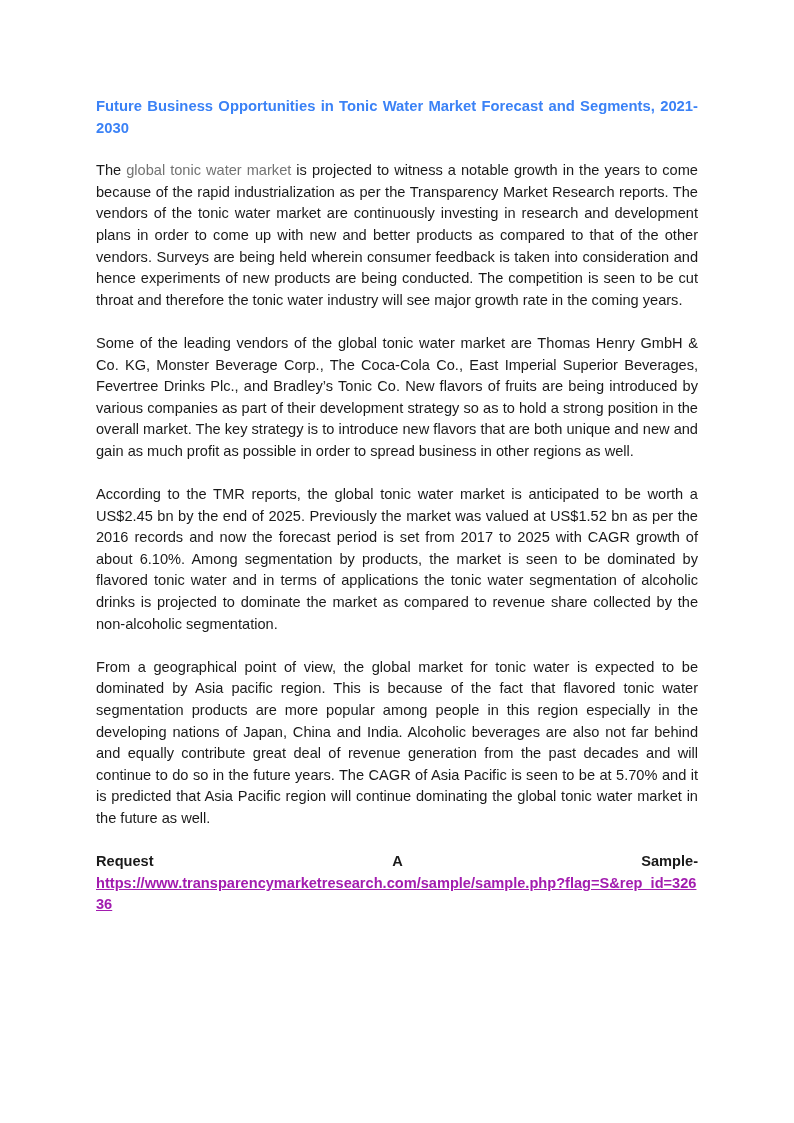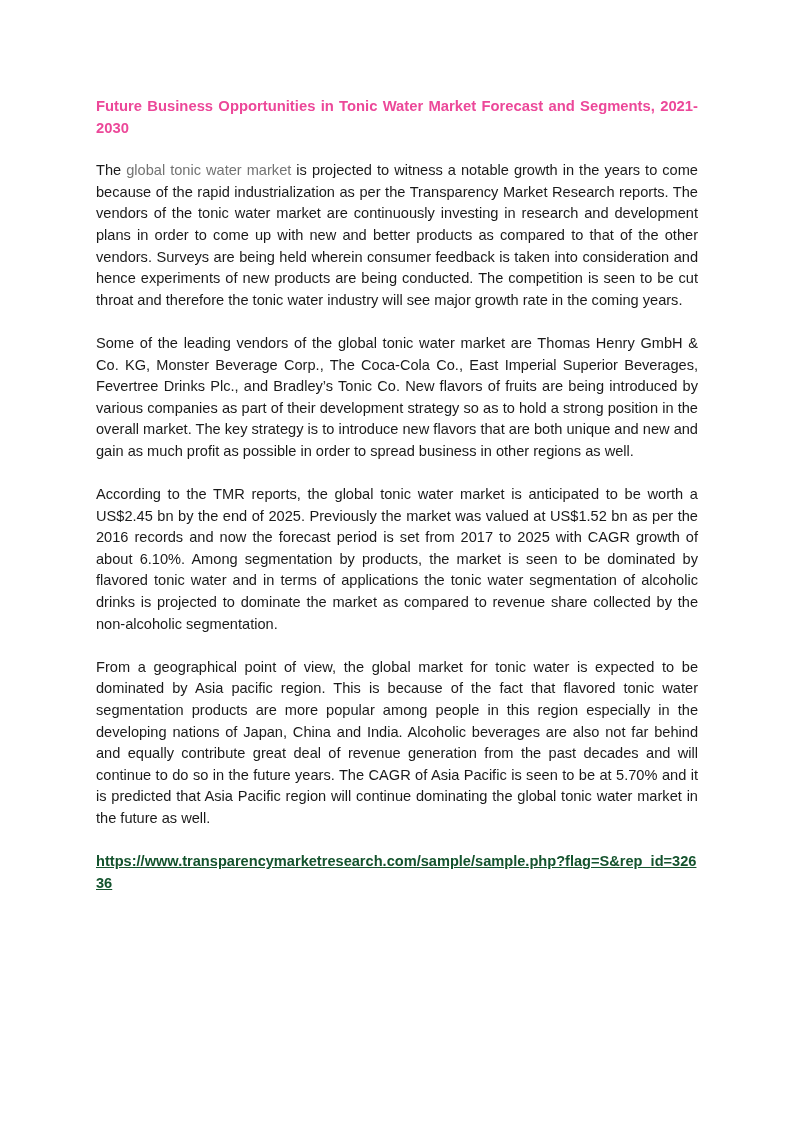--- a/index.html
+++ b/index.html
@@ -2,37 +2,42 @@
 <html><head>
 <meta charset="utf-8">
 <style>
   html, body { margin: 0; padding: 0; background: #ffffff; }
   body { width: 794px; height: 1123px; position: relative; overflow: hidden; }
   .page {
     position: absolute; left: 96px; top: 96px; width: 602px;
     font-family: "Liberation Sans", sans-serif; color: #1a1a1a;
     font-size: 14.6px; line-height: 21.6px;
   }
-  .title { font-weight: bold; text-align: justify; margin: 0 0 21px 0; color: #ec4899; font-size: 14.8px; }
+  .title { font-weight: bold; text-align: justify; margin: 0 0 21px 0; color: #3b82f6; font-size: 14.8px; }
   p { margin: 0 0 21.6px 0; text-align: justify; }
   .inline-link { color: #737373; text-decoration: none; }
   .request { font-weight: bold; margin: 0; }
   .request-line { display: flex; justify-content: space-between; }
-  .url { color: #14532d; text-decoration: underline; font-weight: bold; word-break: break-all; display: block; }
+  .url { color: #a21caf; text-decoration: underline; font-weight: bold; word-break: break-all; display: block; }
 </style>
 </head>
 <body>
 
 <div class="page">
   <div class="title">Future Business Opportunities in Tonic Water Market Forecast and Segments, 2021-2030</div>
 
   <p><span>The </span><a class="inline-link">global tonic water market</a><span> is projected to witness a notable growth in the years to come because of the rapid industrialization as per the Transparency Market Research reports. The vendors of the tonic water market are continuously investing in research and development plans in order to come up with new and better products as compared to that of the other vendors. Surveys are being held wherein consumer feedback is taken into consideration and hence experiments of new products are being conducted. The competition is seen to be cut throat and therefore the tonic water industry will see major growth rate in the coming years.</span></p>
 
   <p>Some of the leading vendors of the global tonic water market are Thomas Henry GmbH &amp; Co. KG, Monster Beverage Corp., The Coca-Cola Co., East Imperial Superior Beverages, Fevertree Drinks Plc., and Bradley’s Tonic Co. New flavors of fruits are being introduced by various companies as part of their development strategy so as to hold a strong position in the overall market. The key strategy is to introduce new flavors that are both unique and new and gain as much profit as possible in order to spread business in other regions as well.</p>
 
   <p>According to the TMR reports, the global tonic water market is anticipated to be worth a US$2.45 bn by the end of 2025. Previously the market was valued at US$1.52 bn as per the 2016 records and now the  forecast period is set from 2017 to 2025 with CAGR growth  of about 6.10%.  Among segmentation by products, the market is seen to be dominated by flavored tonic water and in terms of applications the tonic water segmentation of alcoholic drinks is projected to dominate the market as compared to revenue share collected by the non-alcoholic segmentation.</p>
 
   <p>From a geographical point of view, the global market for tonic water is expected to be dominated by Asia pacific region. This is because of the fact that flavored tonic water segmentation products are more popular among people in this region especially in the developing nations of Japan, China and India. Alcoholic beverages are also not far behind and equally contribute great deal of revenue generation from the past decades and will continue to do so in the future years. The CAGR of Asia Pacific is seen to be at 5.70% and it is predicted that Asia Pacific region will continue dominating the global tonic water market in the future as well.</p>
 
   <div class="request">
+    <div class="request-line">
+      <span>Request</span>
+      <span>A</span>
+      <span>Sample-</span>
+    </div>
     <a class="url">https://www.transparencymarketresearch.com/sample/sample.php?flag=S&amp;rep_id=32636</a>
   </div>
 </div>
 
 </body></html>

